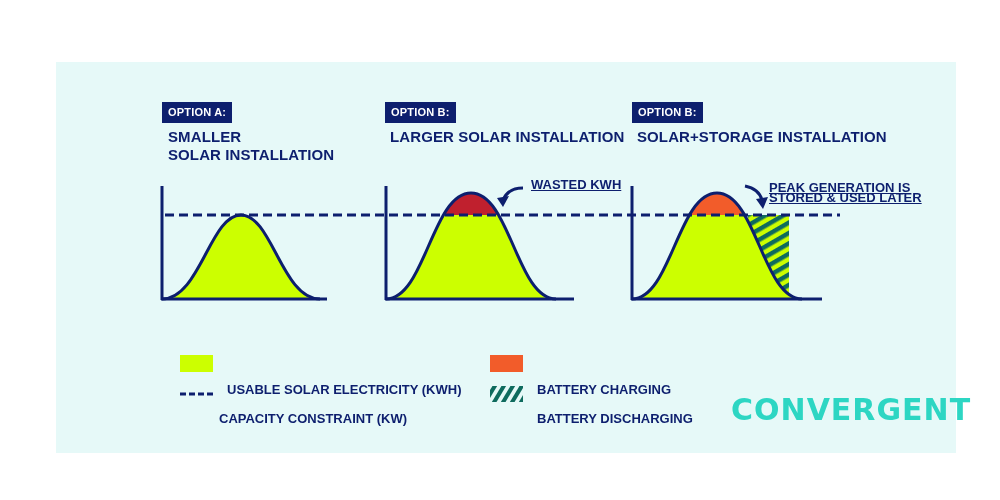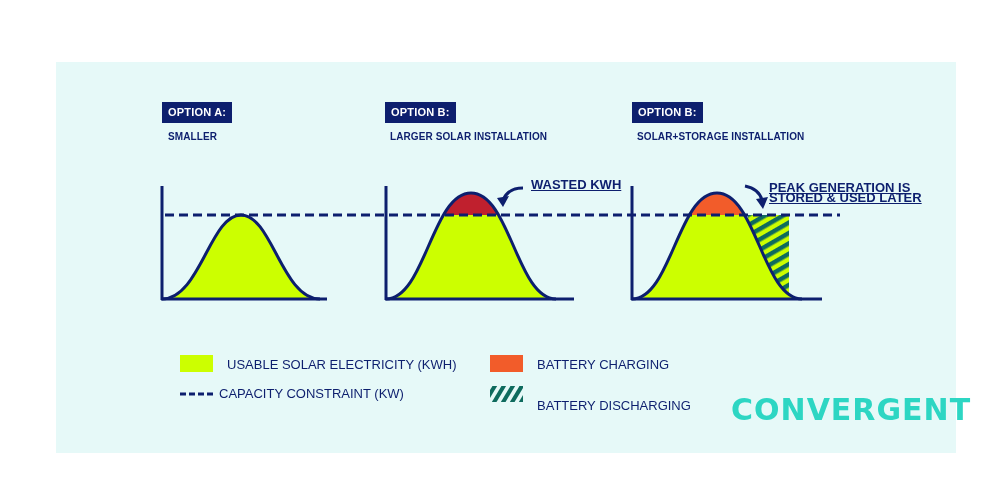--- a/index.html
+++ b/index.html
@@ -1,35 +1,36 @@
 <!DOCTYPE html>
 <html><head>
 <meta charset="utf-8">
 <style>
   html, body { margin: 0; padding: 0; background: #ffffff; }
   body { width: 1000px; height: 500px; position: relative; overflow: hidden;
          font-family: "Liberation Sans", sans-serif; }
   .panel { position: absolute; left: 56px; top: 62px; width: 900px; height: 391px; background: #e6f9f8; }
   .opt-badge { position: absolute; background: #0d1f6e; color: #ffffff; font-weight: bold;
                font-size: 11px; padding: 2px 6px 3px 6px; letter-spacing: 0.2px; line-height: 16px; }
-  .opt-desc { position: absolute; color: #0d1f6e; font-weight: bold; font-size: 10px; line-height: 18px; letter-spacing: 0.1px; }
+  .opt-desc { position: absolute; color: #0d1f6e; font-weight: bold; font-size: 15px; line-height: 18px; letter-spacing: 0.1px; }
   .note { position: absolute; color: #0d1f6e; font-weight: bold; font-size: 13px; line-height: 10px; text-decoration: underline; }
   svg.charts { position: absolute; left: 0; top: 0; }
-  .legend-label { position: absolute; color: #0d1f6e; font-weight: normal; font-size: 13px; line-height: 16px; }
+  .legend-label { position: absolute; color: #0d1f6e; font-weight: bold; font-size: 13px; line-height: 16px; margin-top: 25px; }
   .logo { position: absolute; left: 731px; top: 392px; font-family: "DejaVu Sans", sans-serif;
           font-weight: bold; font-size: 30px; color: #2dd6c3; letter-spacing: 1px; }
 </style>
 </head>
 <body>
 
 <div class="panel"></div>
 
 <div class="opt-badge" style="left:162px; top:102px;">OPTION A:</div>
 <div class="opt-desc" style="left:168px; top:128px;">
   <div>SMALLER</div>
+  <div>SOLAR INSTALLATION</div>
 </div>
 
 <div class="opt-badge" style="left:385px; top:102px;">OPTION B:</div>
 <div class="opt-desc" style="left:390px; top:128px;">
   <div>LARGER SOLAR INSTALLATION</div>
 </div>
 
 <div class="opt-badge" style="left:632px; top:102px;">OPTION B:</div>
 <div class="opt-desc" style="left:637px; top:128px;">
   <div>SOLAR+STORAGE INSTALLATION</div>
@@ -98,15 +99,15 @@
       <line x1="502" y1="404" x2="514" y2="384"></line>
       <line x1="511" y1="404" x2="523" y2="384"></line>
       <line x1="520" y1="404" x2="532" y2="384"></line>
     </g>
   </g>
 </svg>
 
 <div class="legend-label" style="left:227px; top:357px;">USABLE SOLAR ELECTRICITY (KWH)</div>
 <div class="legend-label" style="left:219px; top:386px;">CAPACITY CONSTRAINT (KW)</div>
 <div class="legend-label" style="left:537px; top:357px;">BATTERY CHARGING</div>
-<div class="legend-label" style="left:537px; top:398px;">BATTERY DISCHARGING</div>
+<div class="legend-label" style="left:537px; top:386px;">BATTERY DISCHARGING</div>
 
 <div class="logo">CONVERGENT</div>
 
 </body></html>

